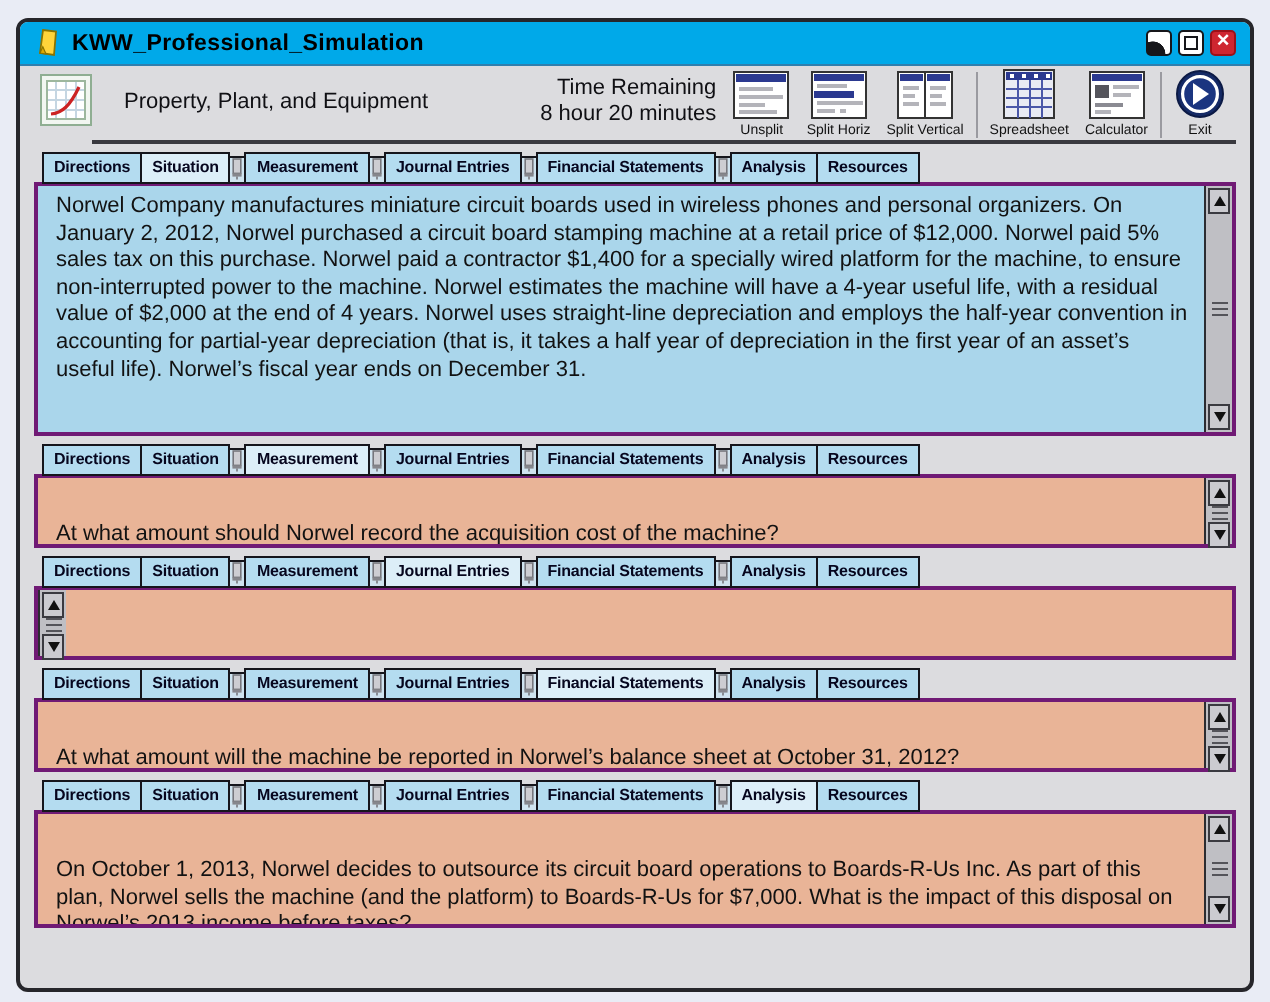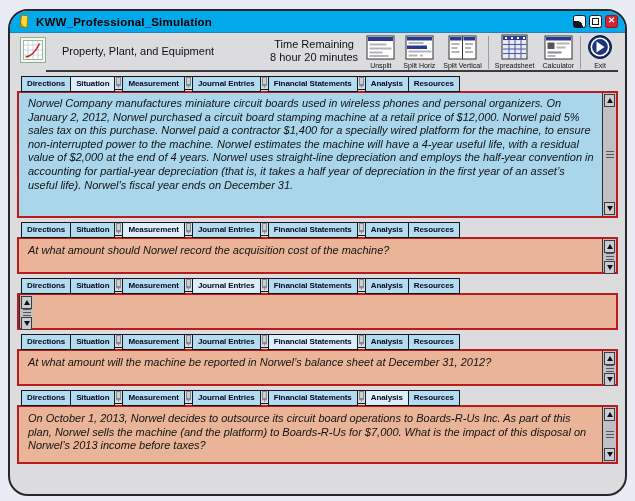--- a/index.html
+++ b/index.html
@@ -4,73 +4,72 @@
 <style>
   html,body{margin:0;padding:0}
   body{
     width:635px;height:501px;position:relative;overflow:hidden;
     background:#e9ecf5;
     font-family:"Liberation Sans", sans-serif;
     -webkit-font-smoothing:antialiased;
   }
   .window{
     position:absolute;left:8px;top:9px;width:615px;height:483px;
-    background:#dcdcdf;border:2px solid #26262b;border-radius:20px;overflow:hidden;
+    background:#dcdcdf;border:2px solid #26262b;border-radius:6px;overflow:hidden;
   }
   
   .titlebar{
     height:21px;background:var(--c-titlebar,#00a9e9);
     display:flex;align-items:center;padding:0 7px;
     border-bottom:1px solid #2f7fae;
   }
   .note-icon{width:13px;height:15px;display:inline-block}
   .title{font-weight:bold;font-size:11.5px;color:#000;margin-left:6px;letter-spacing:.2px}
   .win-controls{margin-left:auto;display:flex;gap:3px;align-items:center}
   .win-btn{width:13px;height:13px;border-radius:2.5px;box-sizing:border-box;cursor:default}
   .win-btn.min{background:radial-gradient(circle at 22% 100%, #16161a 0 44%, #ffffff 46%);border:1.5px solid #16161a}
   .win-btn.restore{background:#fff;border:1.5px solid #16161a;position:relative}
   .win-btn.restore::before{content:"";position:absolute;left:2px;top:2px;right:2px;bottom:2px;border:1.5px solid #16161a}
   .win-btn.close{background:var(--c-close-red,#cf2630);border:1.5px solid #9c1118;color:#fff;font-size:8.5px;font-weight:bold;line-height:9px;text-align:center}
   
   .toolbar{height:36px;display:flex;align-items:center;padding:0 8px 0 10px}
   .chart-btn{width:24px;height:24px;border:1px solid #8fae92;background:#f2f6f1;display:flex;align-items:center;justify-content:center;margin-top:-2px}
   .subject{font-size:11px;color:#101014;margin-left:16px;white-space:nowrap}
-  .time{font-size:11px;color:#101014;text-align:center;line-height:13px;margin-left:56px}
+  .time{font-size:11px;color:#101014;text-align:right;line-height:13px;margin-left:56px}
   .tb-buttons{margin-left:auto;display:flex;align-items:flex-end}
   .tb-btn{display:flex;flex-direction:column;align-items:center;justify-content:flex-end;padding:0 4px;cursor:default}
   .tb-icon{display:flex;align-items:center;justify-content:center;height:27px}
   .tb-label{font-size:7px;color:#111;margin-top:1px;white-space:nowrap}
   .tb-sep{width:1px;align-self:stretch;background:#9a9aa0;margin:2px 2px 0 2px}
   .toolbar-rule{height:2px;background:#39393f;margin:1px 7px 4px 36px}
   
   .panel{margin:0 7px 4px 7px}
-  .tab-row{display:flex;margin-left:4px;position:relative;z-index:2}
+  .tab-row{display:flex;align-items:flex-end;margin-left:4px;position:relative;z-index:2}
   .tab{
     background:var(--c-tab-inactive,#b4dcf0);
     border:1px solid #15151c;margin-right:-1px;
     padding:2px 5px;font-size:8px;font-weight:bold;color:#06061e;
     line-height:10px;white-space:nowrap;letter-spacing:-.1px;cursor:default;
   }
   .tab.active{background:var(--c-tab-active,#dceef8)}
   .pin-seg{
     background:#cfe3ef;border:1px solid #15151c;margin-right:-1px;
     width:9px;height:14px;box-sizing:border-box;
     display:flex;align-items:flex-end;justify-content:center;padding-bottom:1px;
   }
   .panel-box{
-    border:2px solid #b91c1c;display:flex;box-sizing:border-box;margin-top:-1px;
+    border:2px solid #701a75;display:flex;box-sizing:border-box;margin-top:-1px;
     background:var(--c-question-bg,#e9b497);
-    font-style:italic;
   }
   .panel-box.situation{background:var(--c-situation-bg,#aad6eb)}
   .panel-box.tall{height:127px}
   .panel-box.short{height:37px}
   .panel-box.med{height:59px}
   .panel-text{flex:1;padding:4px 7px 0 9px;font-size:11px;line-height:13.6px;color:#121212;overflow:hidden}
-  .panel-box.short .panel-text,.panel-box.med .panel-text{padding-top:5px}
+  .panel-box.short .panel-text,.panel-box.med .panel-text{padding-top:22px}
   
   .scrollbar{width:14px;background:#bfbfc4;border-left:1px solid #2c2c31;display:flex;flex-direction:column;box-sizing:border-box}
   .sb-btn{height:11px;margin:1px;border:1px solid #3a3a40;background:#cbcbd0;display:flex;align-items:center;justify-content:center;flex:0 0 auto}
   .tri-up{width:0;height:0;border-left:3px solid transparent;border-right:3px solid transparent;border-bottom:5px solid #111}
   .tri-down{width:0;height:0;border-left:3px solid transparent;border-right:3px solid transparent;border-top:5px solid #111}
   .sb-track{flex:1;display:flex;align-items:center;justify-content:center;min-height:6px}
   .sb-grip{width:8px;height:8px;background:repeating-linear-gradient(#54545a 0 1px,transparent 1px 3px)}
 </style>
 </head>
 <body>
@@ -406,21 +405,21 @@
             <svg width="7" height="11" viewBox="0 0 7 11">
               <rect x="1.6" y="0.5" width="3.8" height="7.2" fill="#cdcdd2" stroke="#76767c" stroke-width="0.8"></rect>
               <rect x="1.2" y="7.7" width="4.6" height="1.6" fill="#86868c"></rect>
               <line x1="3.5" y1="9.3" x2="3.5" y2="10.8" stroke="#76767c" stroke-width="0.8"></line>
             </svg>
           </span>
           <div class="tab">Analysis</div>
           <div class="tab">Resources</div>
         </div>
     <div class="panel-box question short">
-      <div class="panel-text">At what amount will the machine be reported in Norwel’s balance sheet at December 31, 2012?</div>
+      <div class="panel-text">At what amount will the machine be reported in Norwel’s balance sheet at October 31, 2012?</div>
       <div class="scrollbar">
         <div class="sb-btn">
           <span class="tri-up"></span>
         </div>
         <div class="sb-track">
           <div class="sb-grip"></div>
         </div>
         <div class="sb-btn">
           <span class="tri-down"></span>
         </div>

